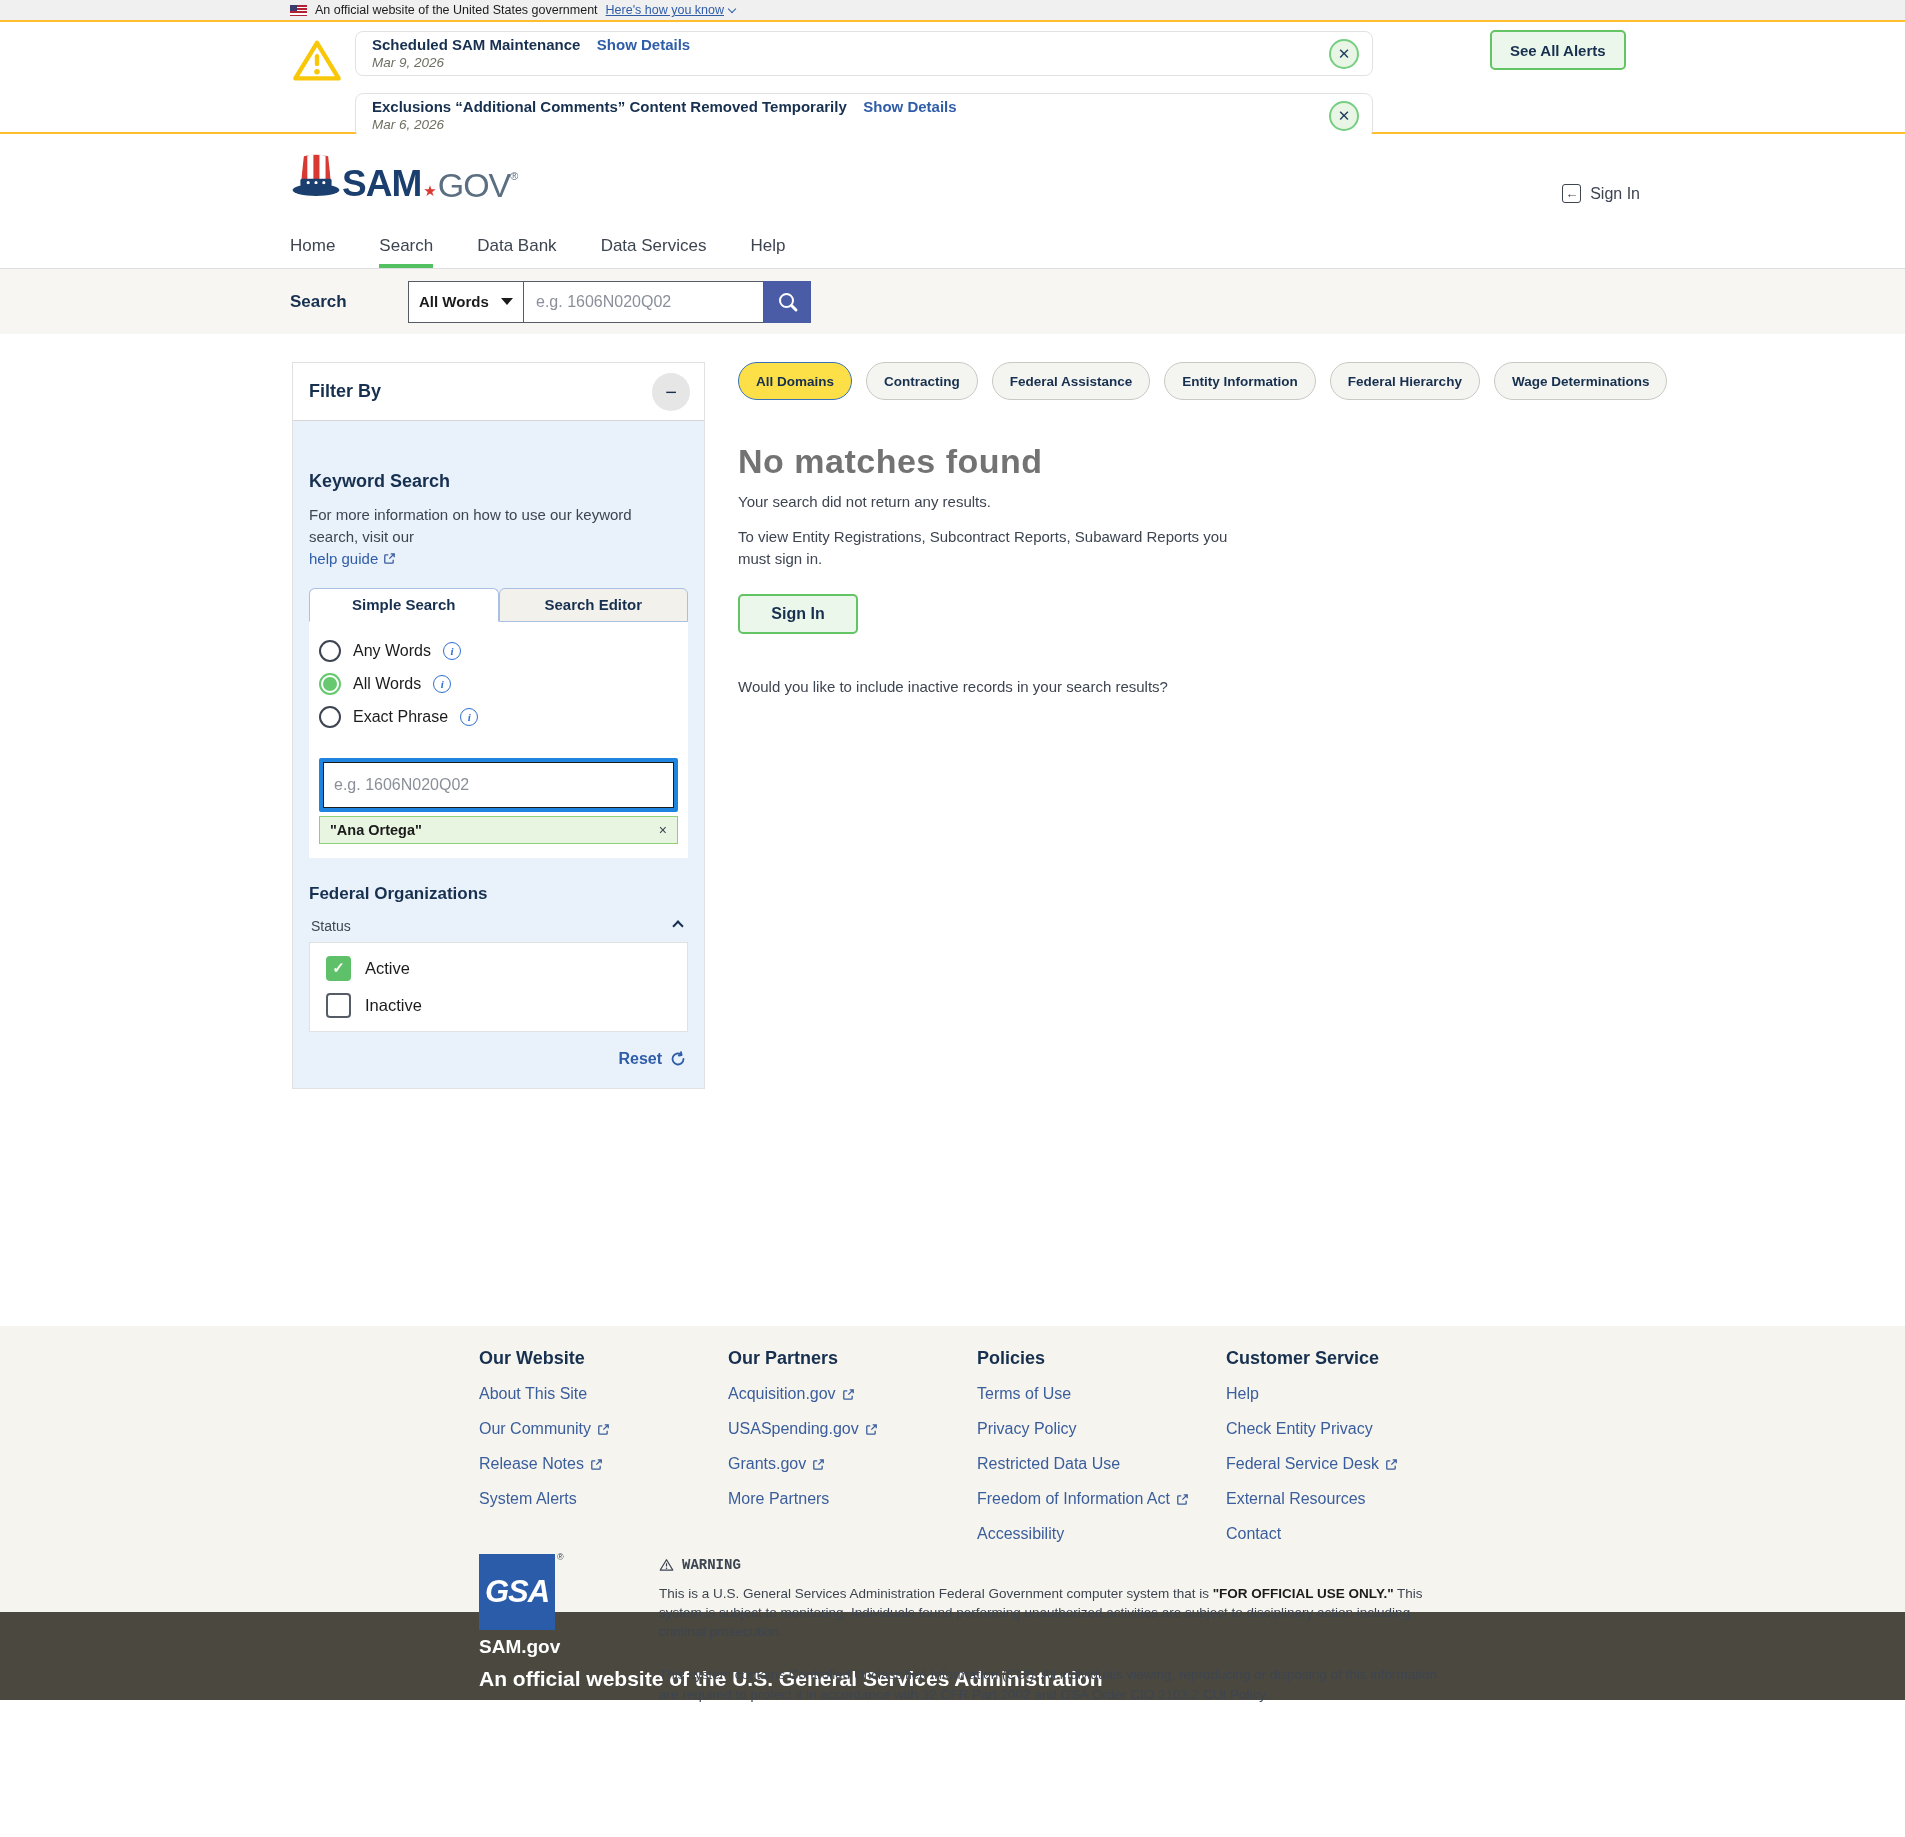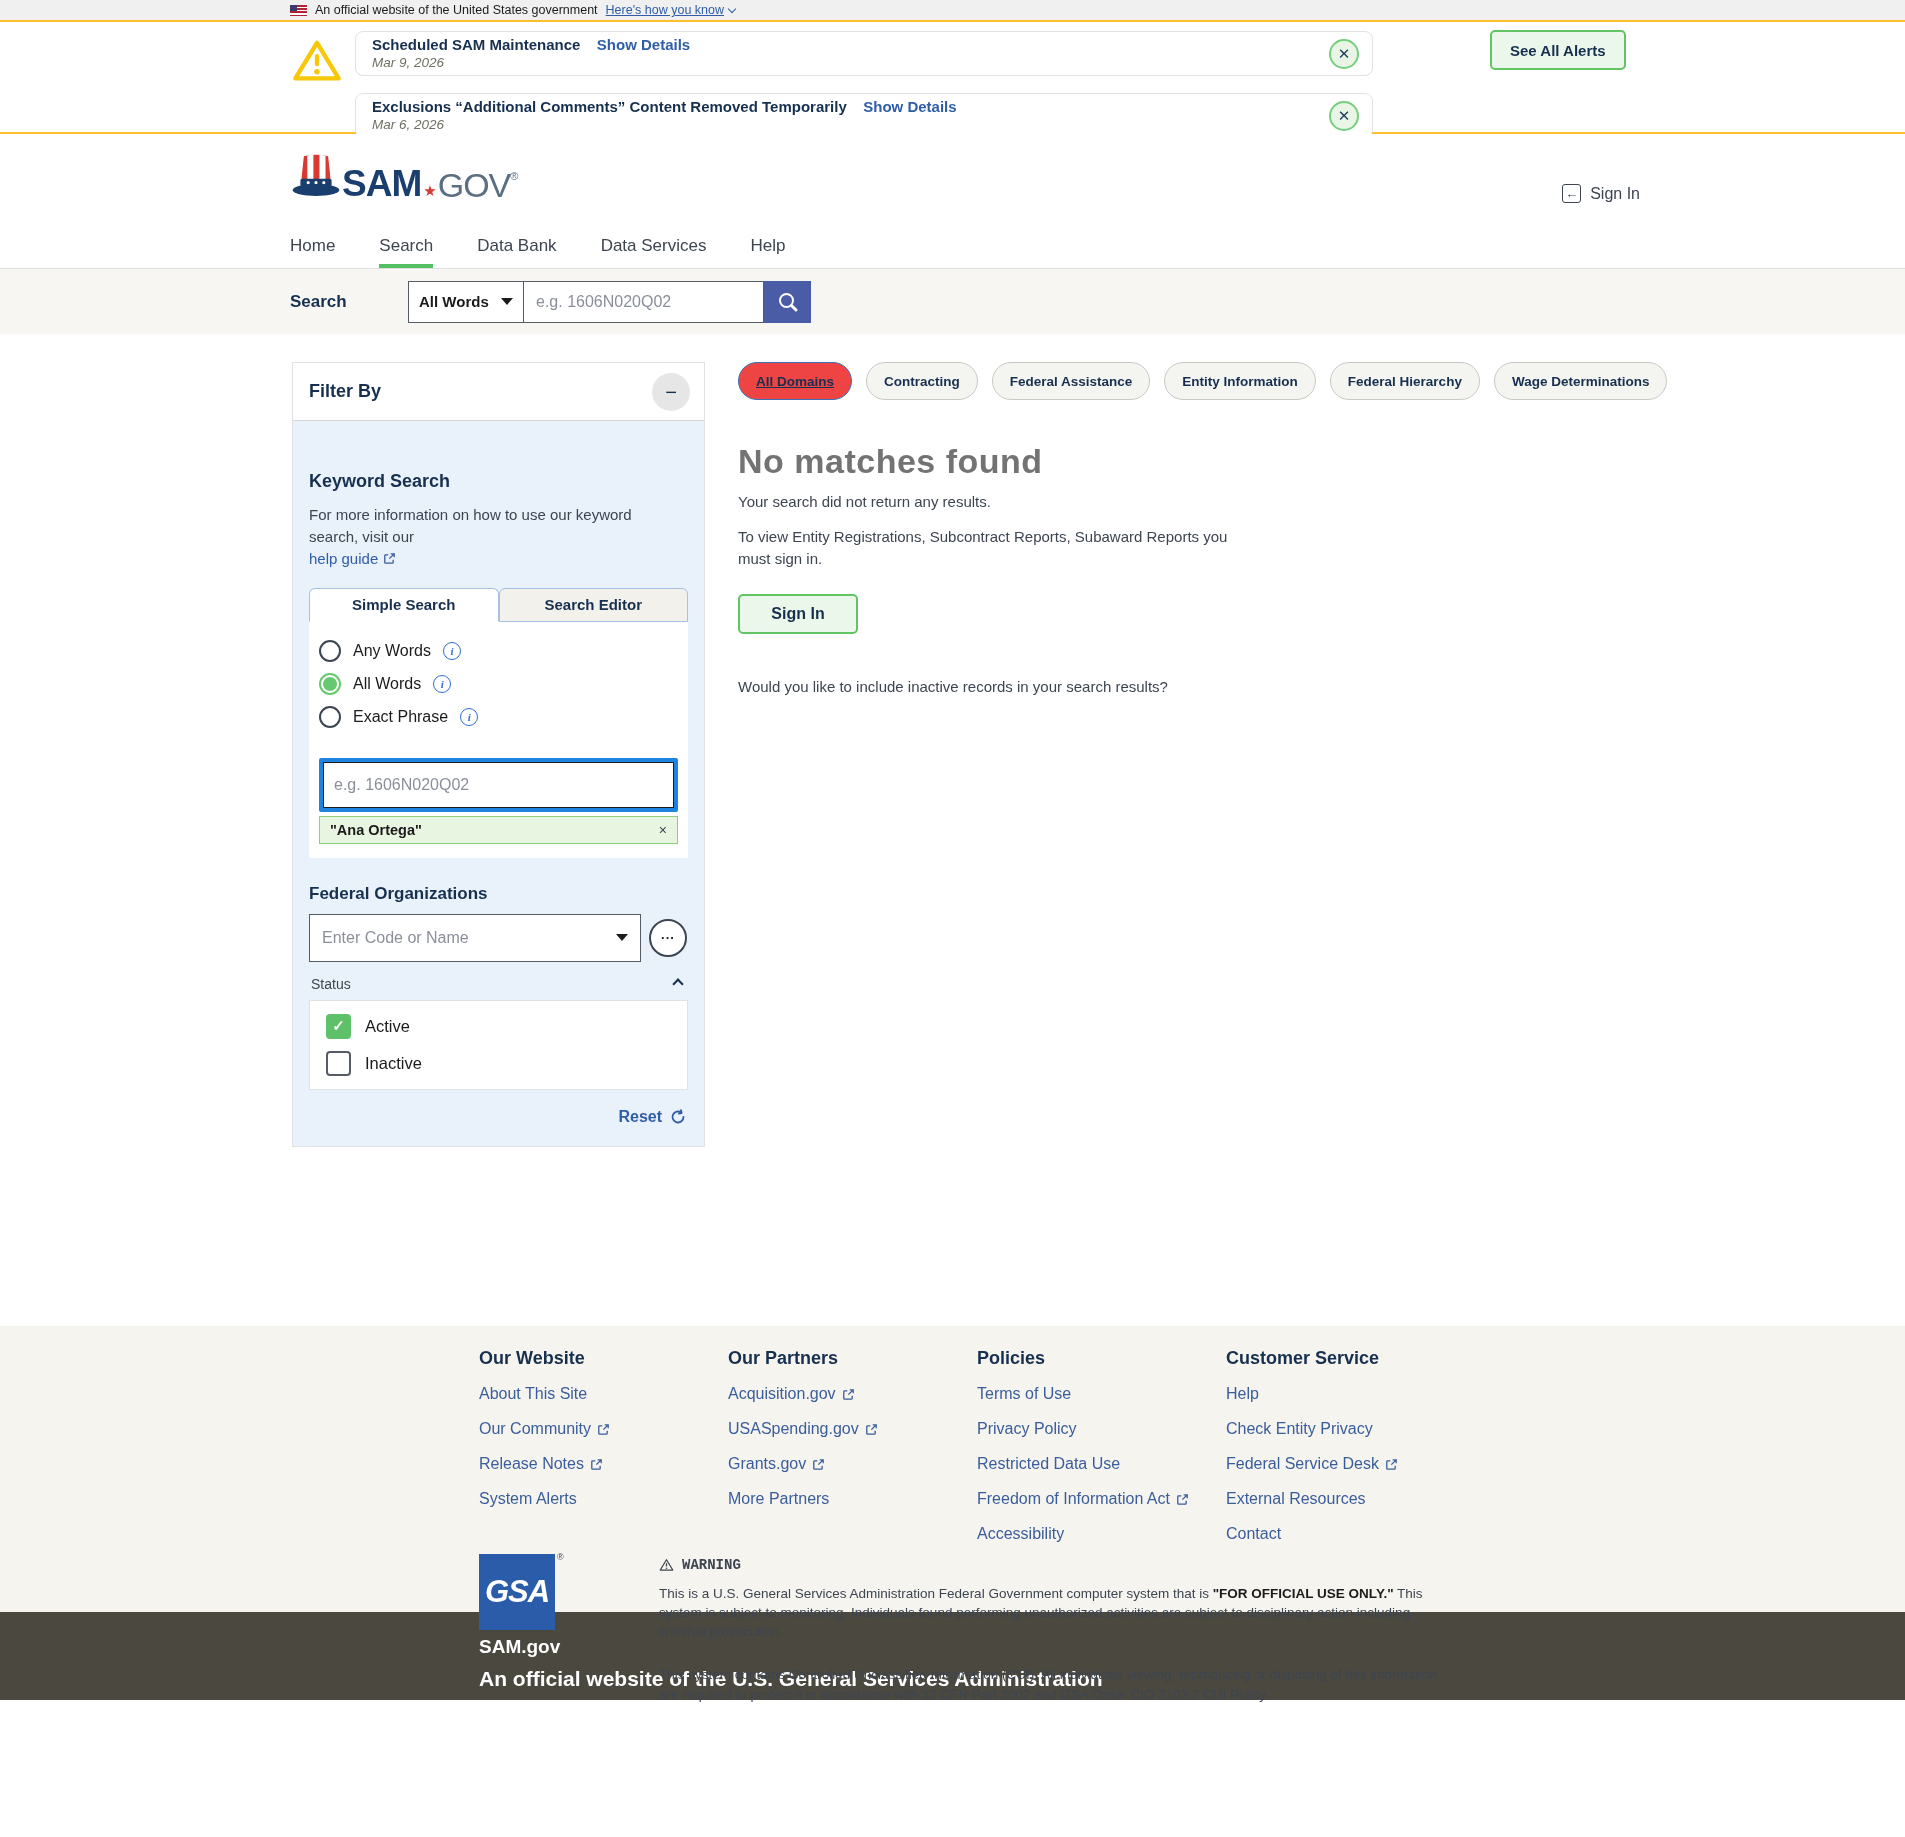--- a/index.html
+++ b/index.html
@@ -119,21 +119,21 @@
   .checkbox.unchecked { background:#fff; border:2px solid #565c65; }
   .check-label { font-size:16.5px; color:#1b1b1b; }
   .reset-row { display:flex; justify-content:flex-end; align-items:center; gap:8px; margin:18px 2px 4px 0; }
   .reset-link { font-size:16px; font-weight:bold; color:#2f5da8; cursor:pointer; }
   
   .results { position:absolute; left:738px; top:28px; width:840px; }
   .pills { display:flex; gap:14px; }
   .pill { height:38px; display:flex; align-items:center; padding:0 17px; border-radius:20px;
     font-size:13.5px; font-weight:bold; color:#17304f; cursor:pointer;
     background:#f4f4f1; border:1px solid #c9c9c4; white-space:nowrap; }
-  .pill.active { background:#ef4444; border:1.5px solid #3a72b8;text-decoration:underline; }
+  .pill.active { background:#fde047; border:1.5px solid #3a72b8; }
   .nm-title { margin-top:42px; font-size:34px; font-weight:bold; color:#737373; letter-spacing:0.5px; }
   .nm-sub { margin-top:12px; font-size:15px; color:#3d4551; }
   .nm-note { margin-top:16px; font-size:15px; color:#3d4551; width:500px; line-height:1.45; }
   .green-btn { margin-top:24px; width:120px; height:40px; border-radius:5px; cursor:pointer;
     font-size:16px; font-weight:bold; color:#17304f; font-family:inherit;
     background:#eaf7ea; border:2px solid #62c462; }
   .nm-question { margin-top:44px; font-size:15px; color:#3d4551; }
   .btn-row { margin-top:18px; display:flex; gap:12px; }
   .outline-btn { width:119px; height:42px; background:#fff; border:2px solid #62c462; border-radius:5px;
     font-size:16px; font-weight:bold; color:#17304f; cursor:pointer; font-family:inherit; }
@@ -293,27 +293,20 @@
         </div>
         <div class="kw-input-wrap">
           <input class="kw-input" placeholder="e.g. 1606N020Q02" style="">
         </div>
         <div class="chip">
           <span class="chip-label">"Ana Ortega"</span>
           <span class="chip-x">×</span>
         </div>
       </div>
       <div class="org-heading">Federal Organizations</div>
-      <div class="org-row">
-        <div class="org-select">
-          <span class="org-placeholder">Enter Code or Name</span>
-          <span class="caret"></span>
-        </div>
-        <button class="ellipsis-btn">...</button>
-      </div>
       <div class="status-row">
         <span class="status-label">Status</span>
         <span class="chev-up"></span>
       </div>
       <div class="status-card">
         <div class="check-row">
           <span class="checkbox checked">✓</span>
           <span class="check-label">Active</span>
         </div>
         <div class="check-row">

